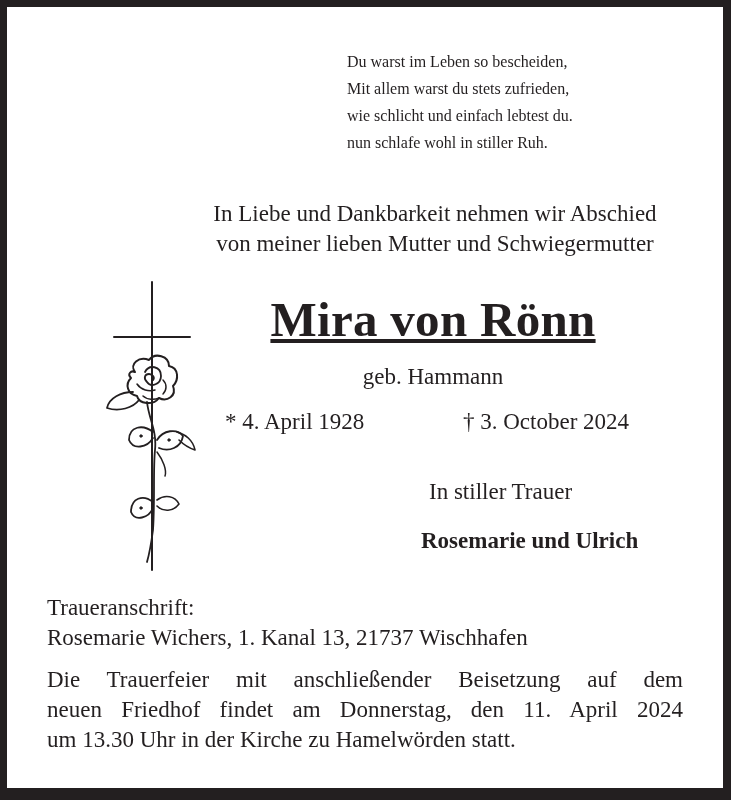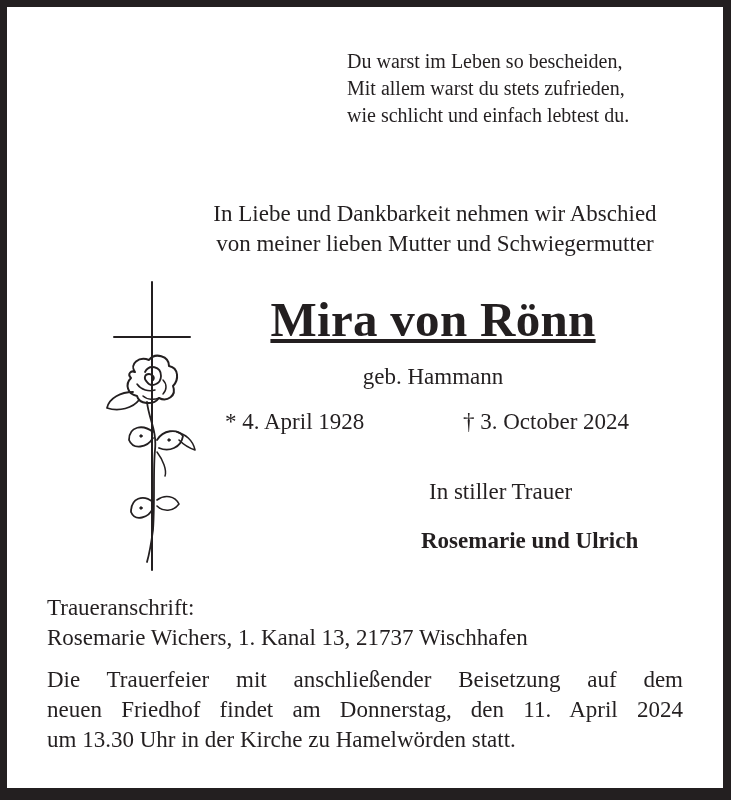--- a/index.html
+++ b/index.html
@@ -1,20 +1,20 @@
 <!DOCTYPE html>
 <html><head>
 <meta charset="utf-8">
 <style>
   html, body { margin:0; padding:0; }
   body { width:731px; height:800px; background:#231f20; position:relative; overflow:hidden;
          font-family:"Liberation Serif","DejaVu Serif",serif; color:#231f20; }
   .page { position:absolute; left:7px; top:7px; width:716px; height:781px; background:#fff; }
   .abs { position:absolute; white-space:nowrap; }
-  .poem { left:340px; top:41px; font-size:20px; line-height:27px; }
+  .poem { left:340px; top:41px; font-size:16px; line-height:27px; }
   .intro { left:0; width:716px; top:192px; text-align:center; font-size:23px; line-height:30px; padding-left:140px; box-sizing:border-box; }
   .name { left:0; width:716px; top:283px; text-align:center; font-size:49px; font-weight:bold; padding-left:136px; box-sizing:border-box; line-height:60px; letter-spacing:0.3px;text-decoration:underline; }
   .nee { left:0; width:716px; top:357px; text-align:center; font-size:23px; padding-left:136px; box-sizing:border-box; }
   .birth { left:218px; top:402px; font-size:23px; }
   .death { left:456px; top:402px; font-size:23px; }
   .mourning { left:422px; top:472px; font-size:23px; }
   .family { left:414px; top:521px; font-size:23px; font-weight:bold; }
   .addr-label { left:40px; top:588px; font-size:23px; }
   .addr { left:40px; top:618px; font-size:23px; }
   .service { left:40px; top:658px; width:636px; font-size:23px; line-height:30px; white-space:normal; text-align:justify; text-align-last:left; }
@@ -24,20 +24,21 @@
 </style>
 </head>
 <body>
 
 <div class="page">
 
   <div class="abs poem">
     <div>Du warst im Leben so bescheiden,</div>
     <div>Mit allem warst du stets zufrieden,</div>
     <div>wie schlicht und einfach lebtest du.</div>
+    <div>nun schlafe wohl in stiller Ruh.</div>
   </div>
 
   <div class="abs intro">
     <div>In Liebe und Dankbarkeit nehmen wir Abschied</div>
     <div>von meiner lieben Mutter und Schwiegermutter</div>
   </div>
 
   <div class="abs name">Mira von Rönn</div>
   <div class="abs nee">geb. Hammann</div>
   <div class="abs birth">* 4. April 1928</div>

